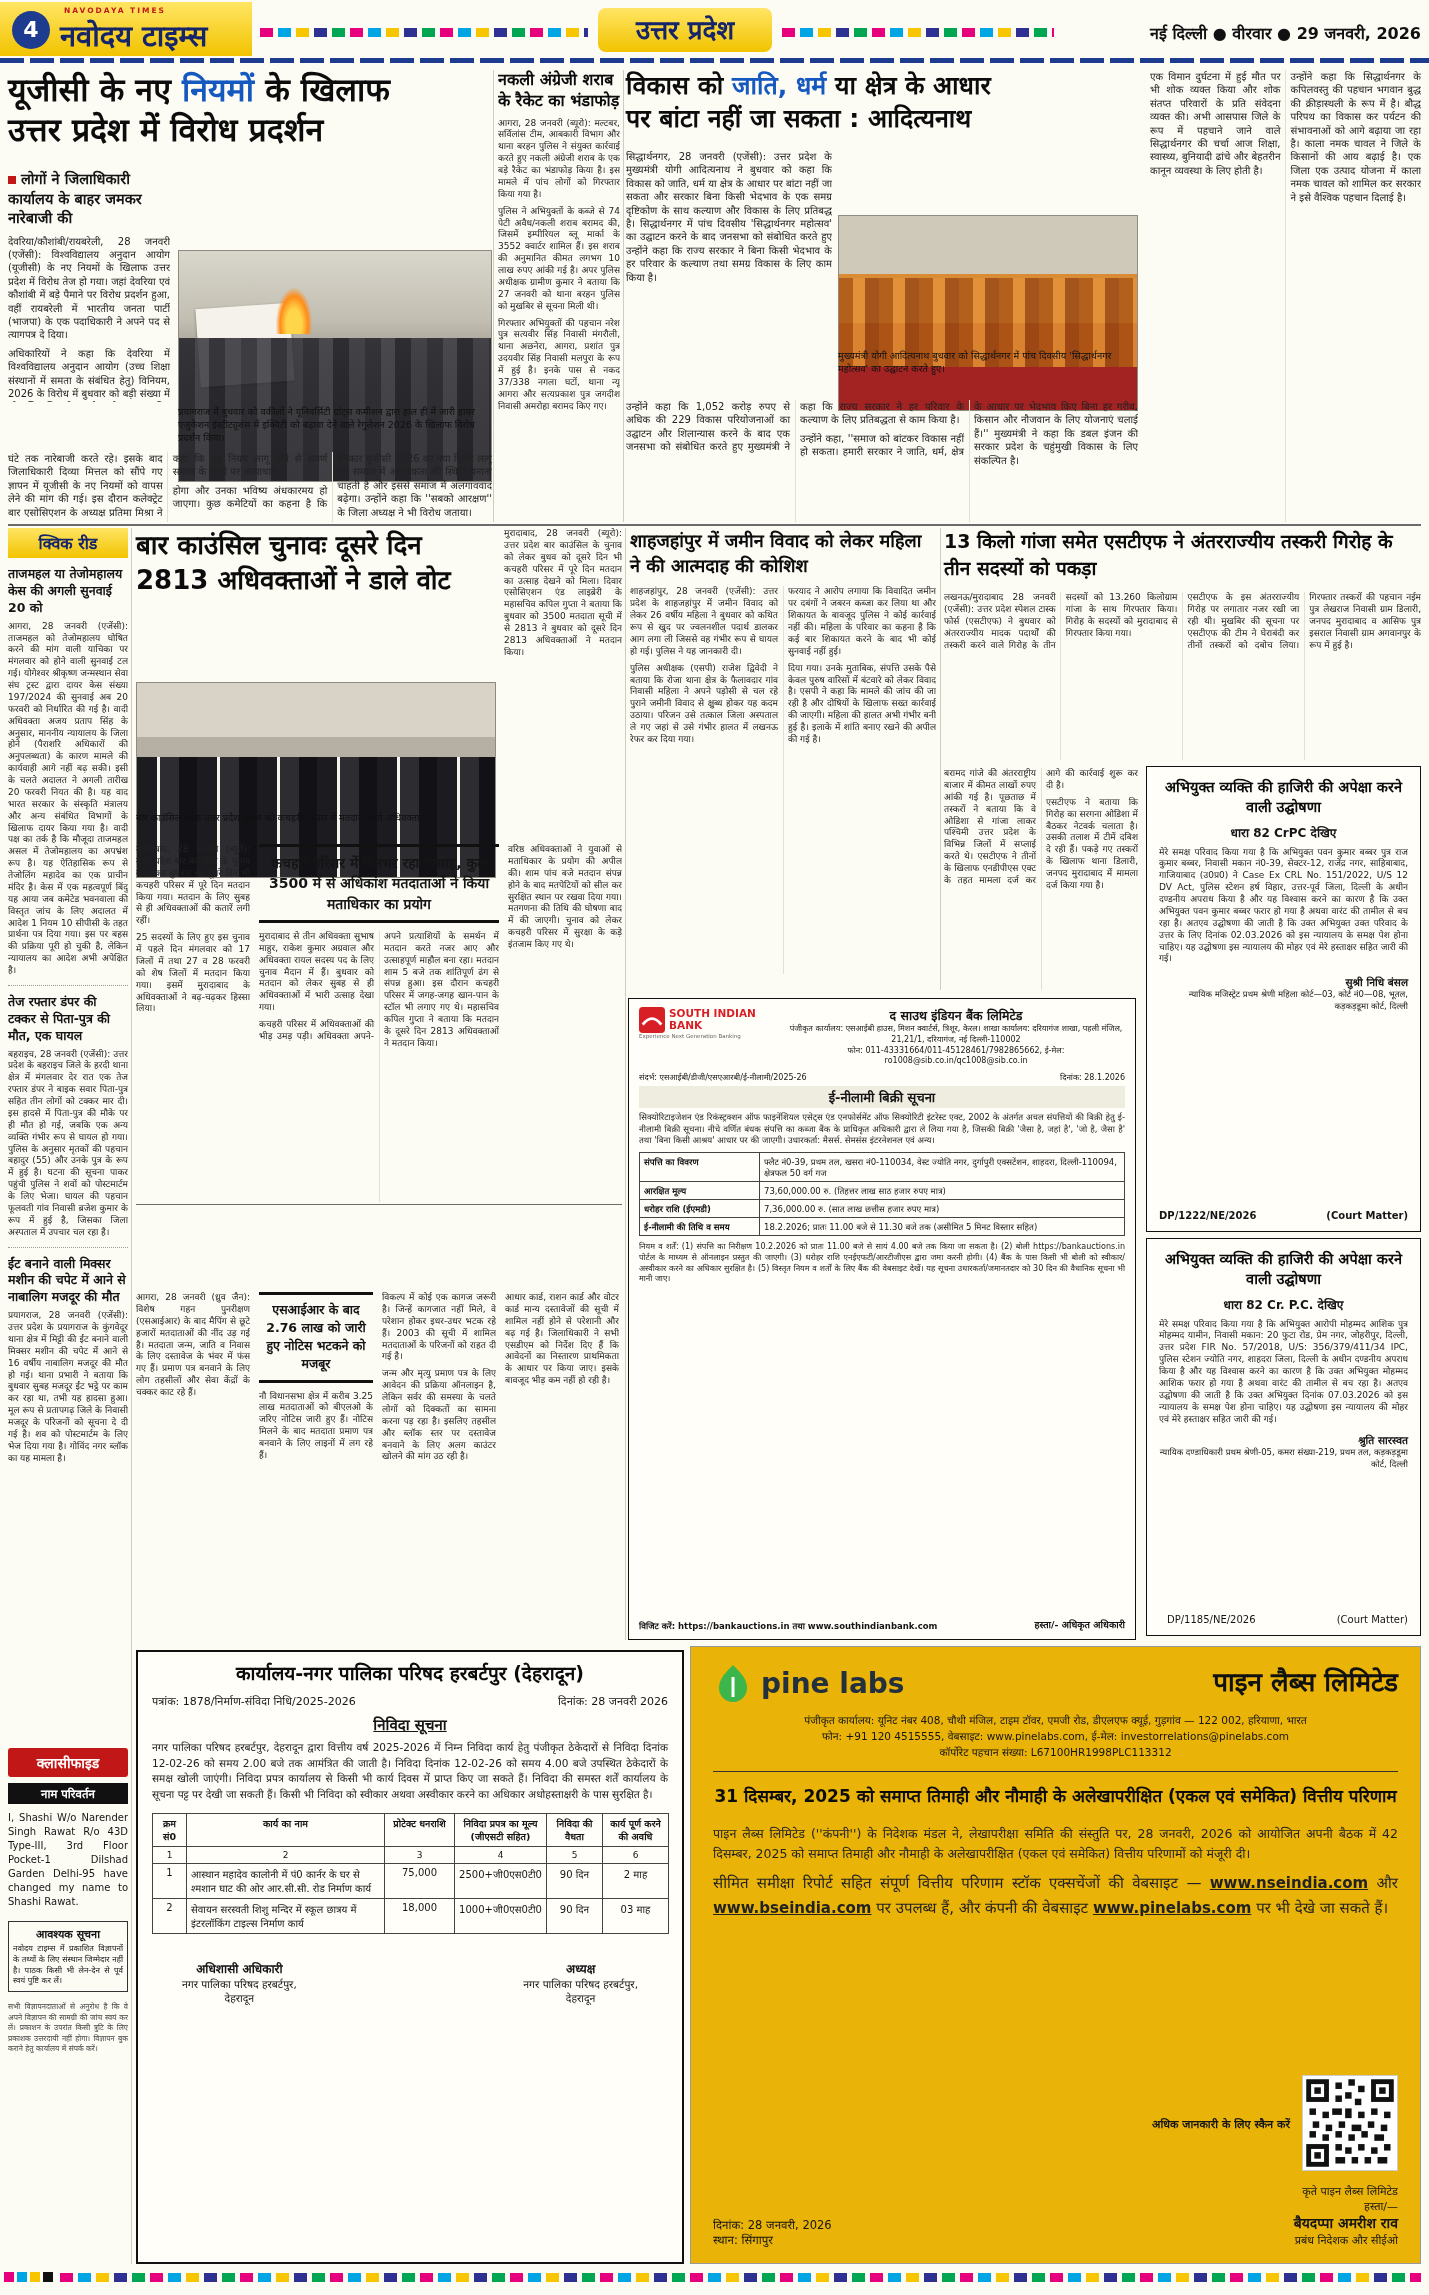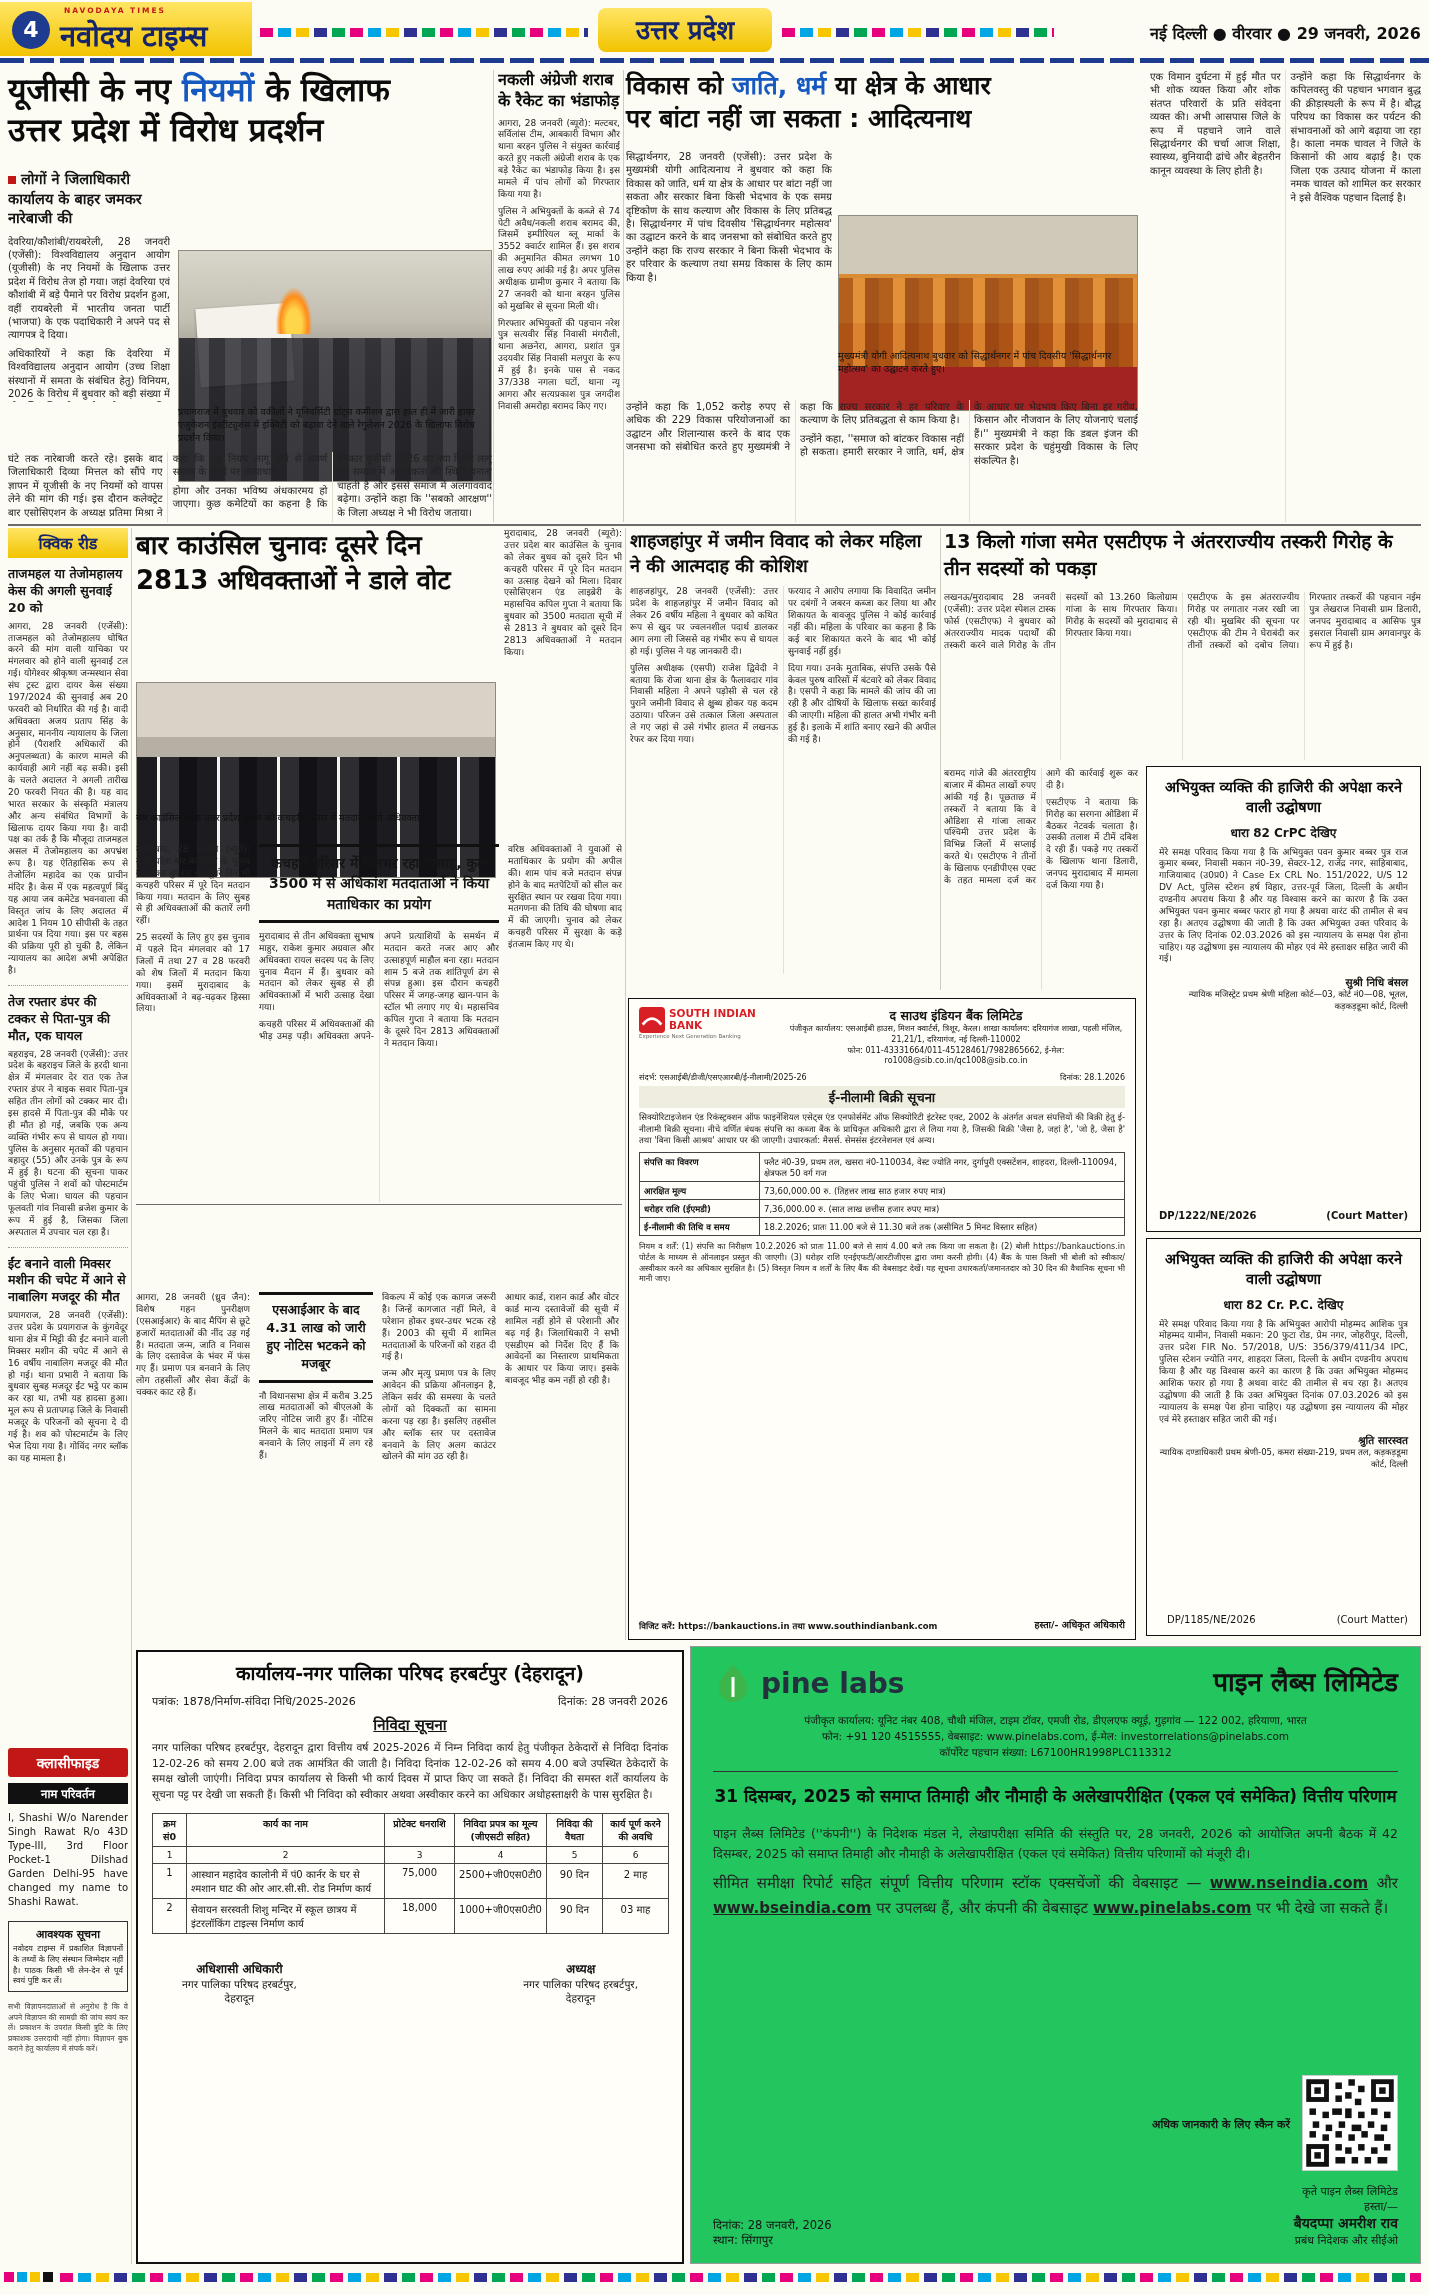--- a/index.html
+++ b/index.html
@@ -281,21 +281,21 @@
   </section>
 
   <div class="abs rule-h" style="left:136px;top:1204px;width:486px;height:1px;"></div>
 
   <section class="abs" style="left:136px;top:1208px;width:486px;height:432px;">
     <div class="abs" style="left:0;top:84px;width:486px;height:348px;display:flex;gap:9px;">
       <div class="body-txt sm clip" style="width:114px;">
         <p>आगरा, 28 जनवरी (ध्रुव जैन): विशेष गहन पुनरीक्षण (एसआईआर) के बाद मैपिंग से छूटे हजारों मतदाताओं की नींद उड़ गई है। मतदाता जन्म, जाति व निवास के लिए दस्तावेज के भंवर में फंस गए हैं। प्रमाण पत्र बनवाने के लिए लोग तहसीलों और सेवा केंद्रों के चक्कर काट रहे हैं।</p>
       </div>
       <div class="clip" style="width:114px;">
-        <div class="subbox" style="font-size:12.5px;line-height:1.45;margin-bottom:8px;">एसआईआर के बाद 4.31 लाख को जारी हुए नोटिस भटकने को मजबूर</div>
+        <div class="subbox" style="font-size:12.5px;line-height:1.45;margin-bottom:8px;">एसआईआर के बाद 2.76 लाख को जारी हुए नोटिस भटकने को मजबूर</div>
         <div class="body-txt sm">
             <p>नौ विधानसभा क्षेत्र में करीब 3.25 लाख मतदाताओं को बीएलओ के जरिए नोटिस जारी हुए हैं। नोटिस मिलने के बाद मतदाता प्रमाण पत्र बनवाने के लिए लाइनों में लग रहे हैं।</p>
           </div>
       </div>
       <div class="body-txt sm clip" style="width:114px;">
         <p>विकल्प में कोई एक कागज जरूरी है। जिन्हें कागजात नहीं मिले, वे परेशान होकर इधर-उधर भटक रहे हैं। 2003 की सूची में शामिल मतदाताओं के परिजनों को राहत दी गई है।</p>
         <p>जन्म और मृत्यु प्रमाण पत्र के लिए आवेदन की प्रक्रिया ऑनलाइन है, लेकिन सर्वर की समस्या के चलते लोगों को दिक्कतों का सामना करना पड़ रहा है। इसलिए तहसील और ब्लॉक स्तर पर दस्तावेज बनवाने के लिए अलग काउंटर खोलने की मांग उठ रही है।</p>
       </div>
       <div class="body-txt sm clip" style="width:114px;">
         <p>आधार कार्ड, राशन कार्ड और वोटर कार्ड मान्य दस्तावेजों की सूची में शामिल नहीं होने से परेशानी और बढ़ गई है। जिलाधिकारी ने सभी एसडीएम को निर्देश दिए हैं कि आवेदनों का निस्तारण प्राथमिकता के आधार पर किया जाए। इसके बावजूद भीड़ कम नहीं हो रही है।</p>
@@ -362,21 +362,21 @@
         <div style="font-size:10.5px;">देहरादून</div>
       </div>
       <div style="text-align:center;">
         <div style="font-weight:bold;font-size:12px;">अध्यक्ष</div>
         <div style="font-size:10.5px;">नगर पालिका परिषद हरबर्टपुर,</div>
         <div style="font-size:10.5px;">देहरादून</div>
       </div>
     </div>
   </section>
 
-  <section class="abs" style="left:690px;top:1646px;width:731px;height:618px;border:1px solid #999;background:#22c55e;padding:16px 22px;display:flex;flex-direction:column;">
+  <section class="abs" style="left:690px;top:1646px;width:731px;height:618px;border:1px solid #999;background:#eab308;padding:16px 22px;display:flex;flex-direction:column;">
     <div style="display:flex;align-items:flex-start;justify-content:space-between;">
       <div style="display:flex;align-items:center;gap:8px;">
         <svg width="40" height="40" viewBox="0 0 40 40">
             <path d="M20 2 C28 10 34 16 34 25 a14 14 0 1 1 -28 0 C6 16 12 10 20 2 Z" fill="#3cb54a"></path>
             <path d="M20 14 v20" stroke="#fff" stroke-width="3"></path>
           </svg>
         <span style="font-size:28px;font-weight:bold;color:#23303d;">pine labs</span>
       </div>
       <div style="font-size:26px;font-weight:bold;color:#111;">पाइन लैब्स लिमिटेड</div>
     </div>

